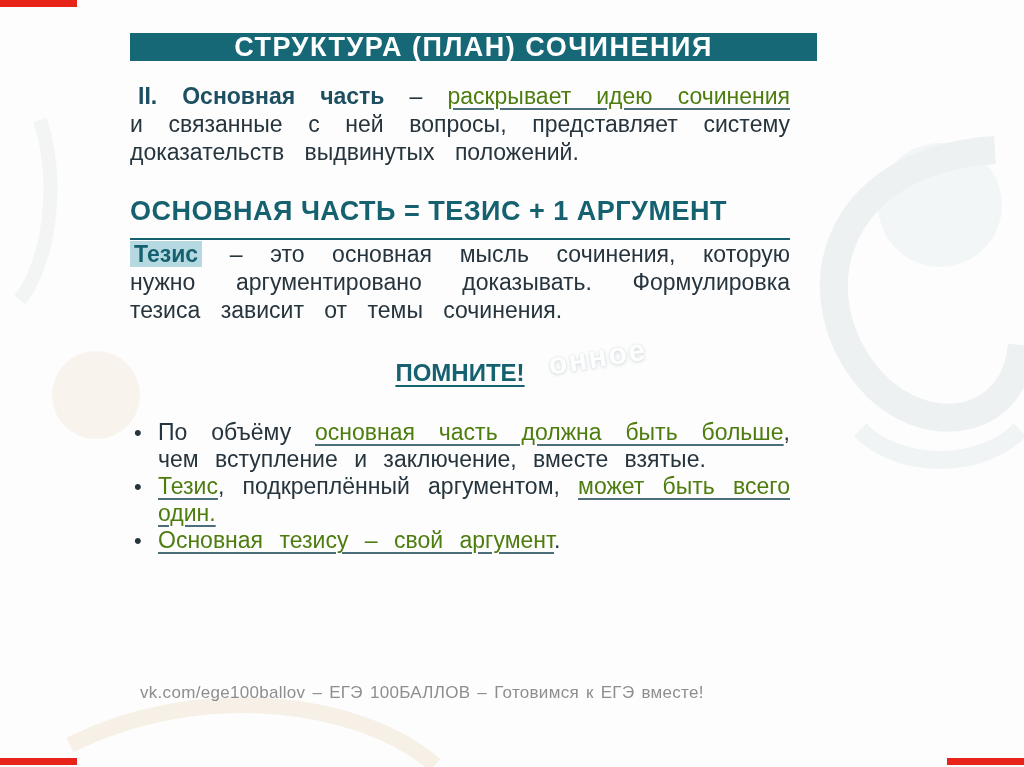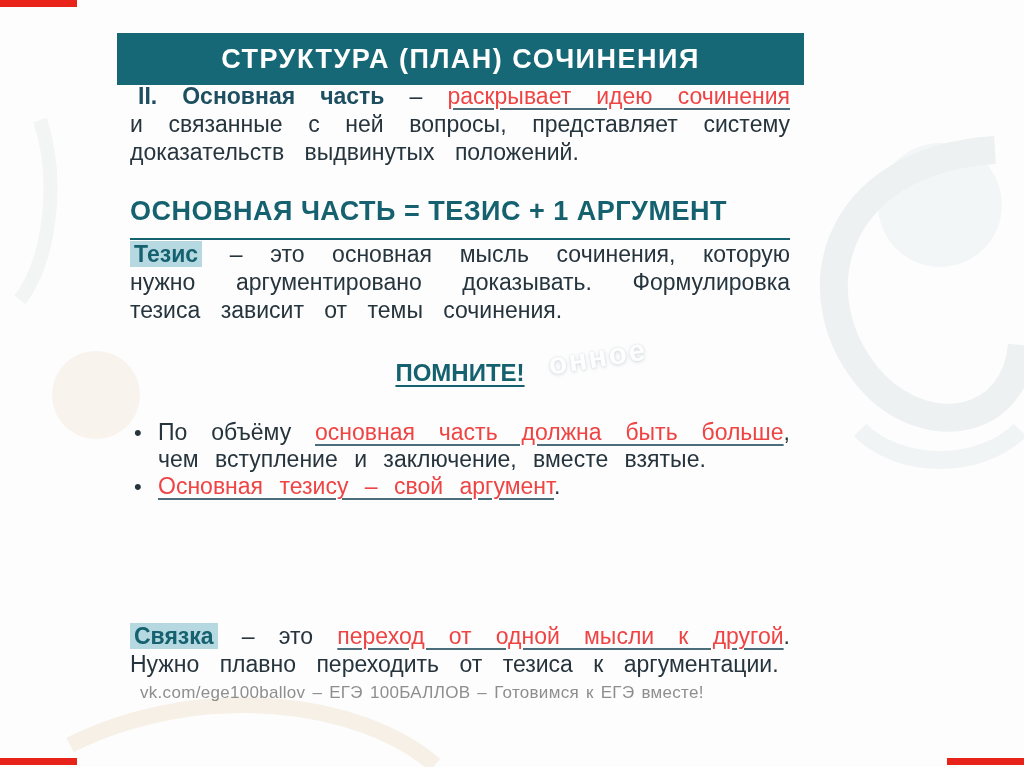--- a/index.html
+++ b/index.html
@@ -19,33 +19,33 @@
     font-size:30px;font-weight:bold;color:#ffffff;opacity:.85;
     text-shadow:0 1px 4px #ccd4d8, 0 0 2px #d8dee1;letter-spacing:2px;}
 
   
   .corner{position:absolute;width:77px;height:7px;background:var(--corner-mark);}
   .corner.tl{left:0;top:0;}
   .corner.bl{left:0;bottom:2px;}
   .corner.br{right:0;bottom:2px;}
 
   
-  .titlebar{position:absolute;left:117px;top:33px;width:687px;height:52px;
+  .titlebar{position:absolute;left:130px;top:33px;width:687px;height:28px;
     background:var(--header-bar);display:flex;align-items:center;justify-content:center;}
   .titlebar .title{color:#ffffff;font-weight:bold;font-size:27px;letter-spacing:1.5px;white-space:nowrap;}
 
   
   .content{position:absolute;left:130px;top:82px;width:660px;color:var(--body-text);}
   .para{font-size:23px;line-height:28px;text-align:justify;word-spacing:14px;}
   .p1{min-height:114px;}
   .p2{min-height:118px;}
   .p3{min-height:84px;}
   .lead{font-weight:bold;color:var(--lead-text);margin-left:8px;}
   .u{text-decoration:underline;text-decoration-thickness:2px;text-underline-offset:4px;
-     text-decoration-color:var(--underline);color:#ef4444;}
+     text-decoration-color:var(--underline);color:#4d7c0f;}
   .term{font-weight:bold;color:var(--term-text);background:var(--term-highlight);padding:0 4px;}
 
   .formula{min-height:44px;font-size:27px;line-height:31px;font-weight:bold;
     color:var(--heading-teal);letter-spacing:.5px;white-space:nowrap;
     border-bottom:2px solid var(--heading-teal);padding-bottom:14px;height:44px;}
   .remember{min-height:37px;font-size:24px;line-height:30px;font-weight:bold;
     color:var(--heading-teal);text-align:center;}
   .remember .u2{text-decoration:underline;text-decoration-thickness:2px;
     text-underline-offset:4px;text-decoration-color:var(--heading-teal);margin-top:40px;}
 
@@ -87,22 +87,22 @@
     <p class="para p1"><span class="lead">II. Основная часть</span><span> – </span><span class="u">раскрывает идею сочинения</span><span> и связанные с ней вопросы, представляет систему доказательств выдвинутых положений.</span></p>
 
     <h2 class="formula">ОСНОВНАЯ ЧАСТЬ = ТЕЗИС + 1 АРГУМЕНТ</h2>
 
     <p class="para p2"><span class="term">Тезис</span><span> – это основная мысль сочинения, которую нужно аргументировано доказывать. Формулировка тезиса зависит от темы сочинения.</span></p>
 
     <h3 class="remember"><span class="u2">ПОМНИТЕ!</span></h3>
 
     <ul class="bullets">
       <li><span>По объёму </span><span class="u">основная часть должна быть больше</span><span>, чем вступление и заключение, вместе взятые.</span></li>
+      <li><span class="u">Тезис</span><span>, подкреплённый аргументом, </span><span class="u">может быть всего один.</span></li>
       <li><span class="u">Основная тезису – свой аргумент</span><span>.</span></li>
     </ul>
 
-    <p class="para p3"><span class="term">Связка</span><span> – это </span><span class="u">переход от одной мысли к другой</span><span>. Нужно плавно переходить от тезиса к аргументации.</span></p>
 
   </div>
 
   <div class="footer">vk.com/ege100ballov – ЕГЭ 100БАЛЛОВ – Готовимся к ЕГЭ вместе!</div>
 
 </div>
 
 </body></html>

